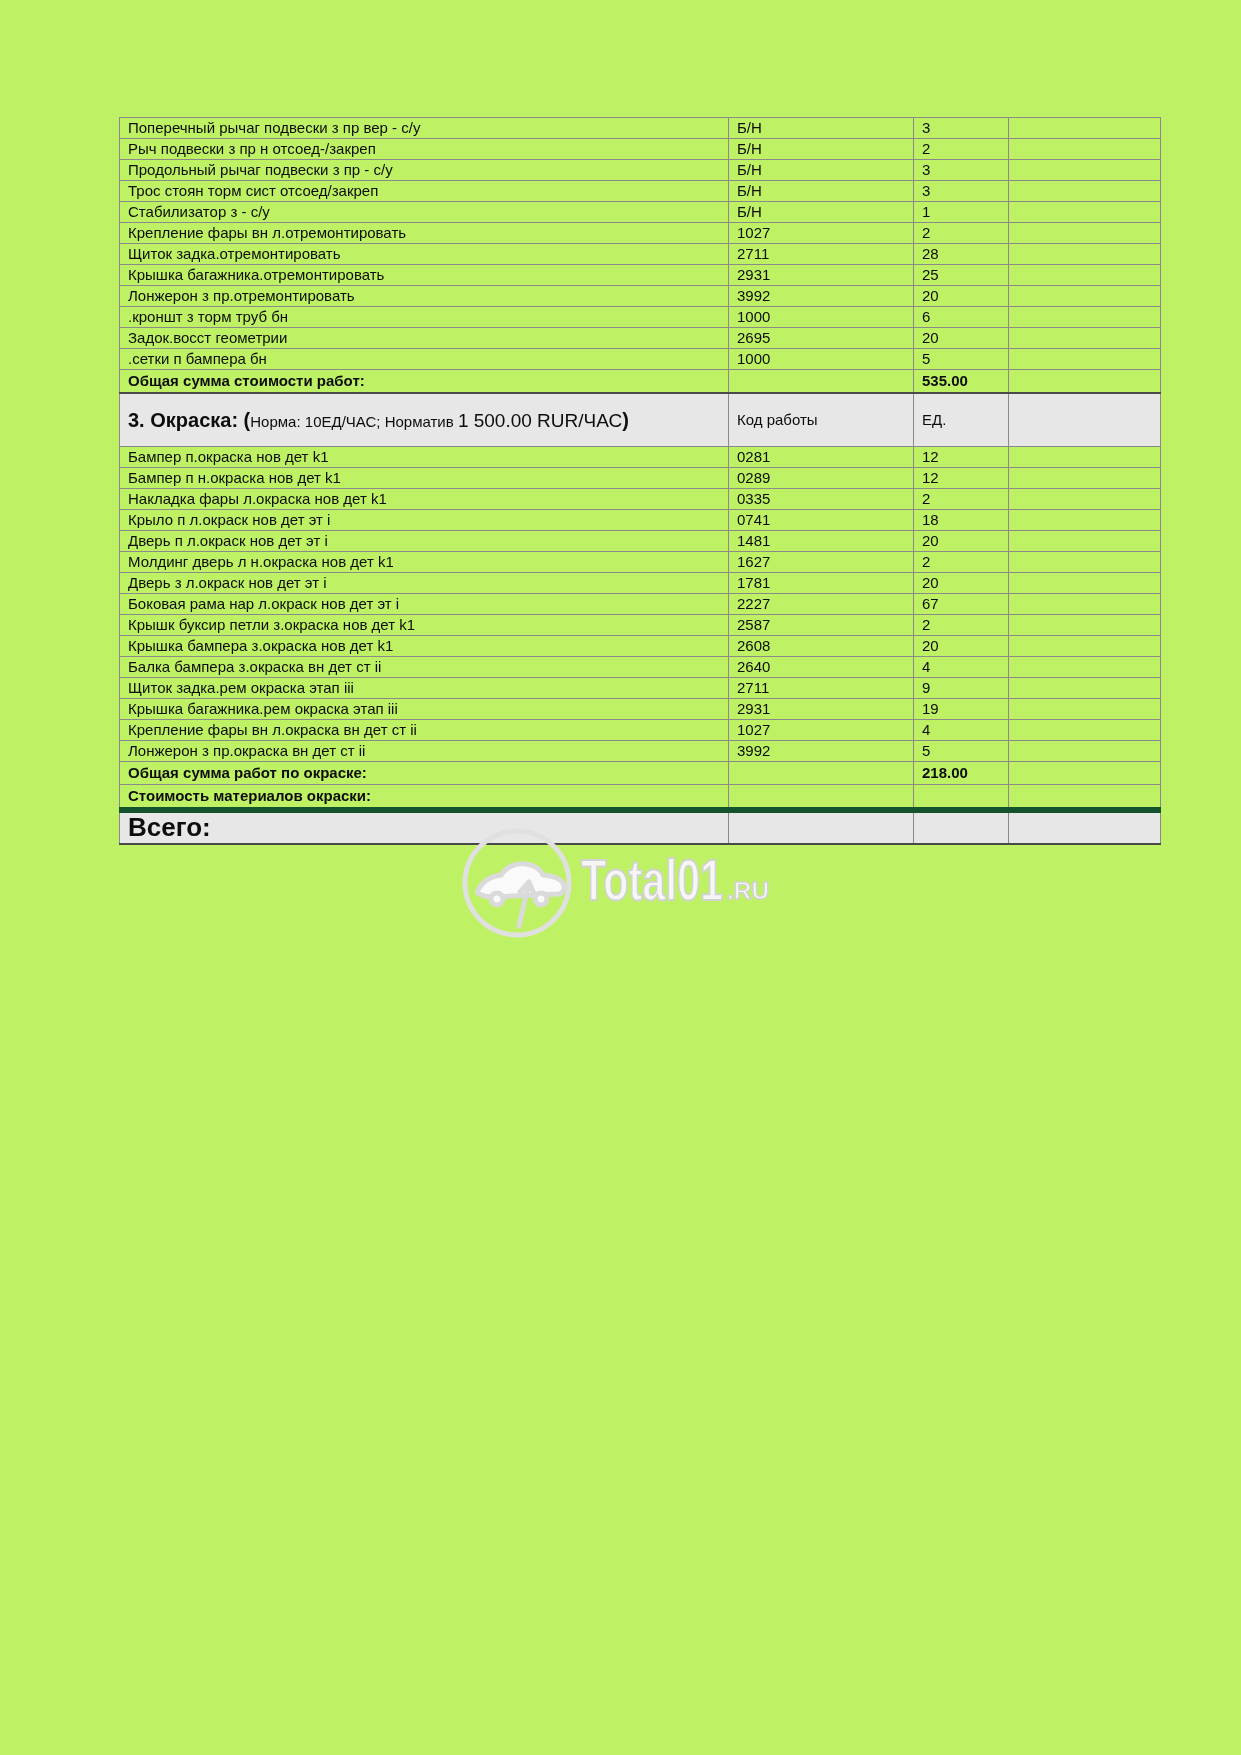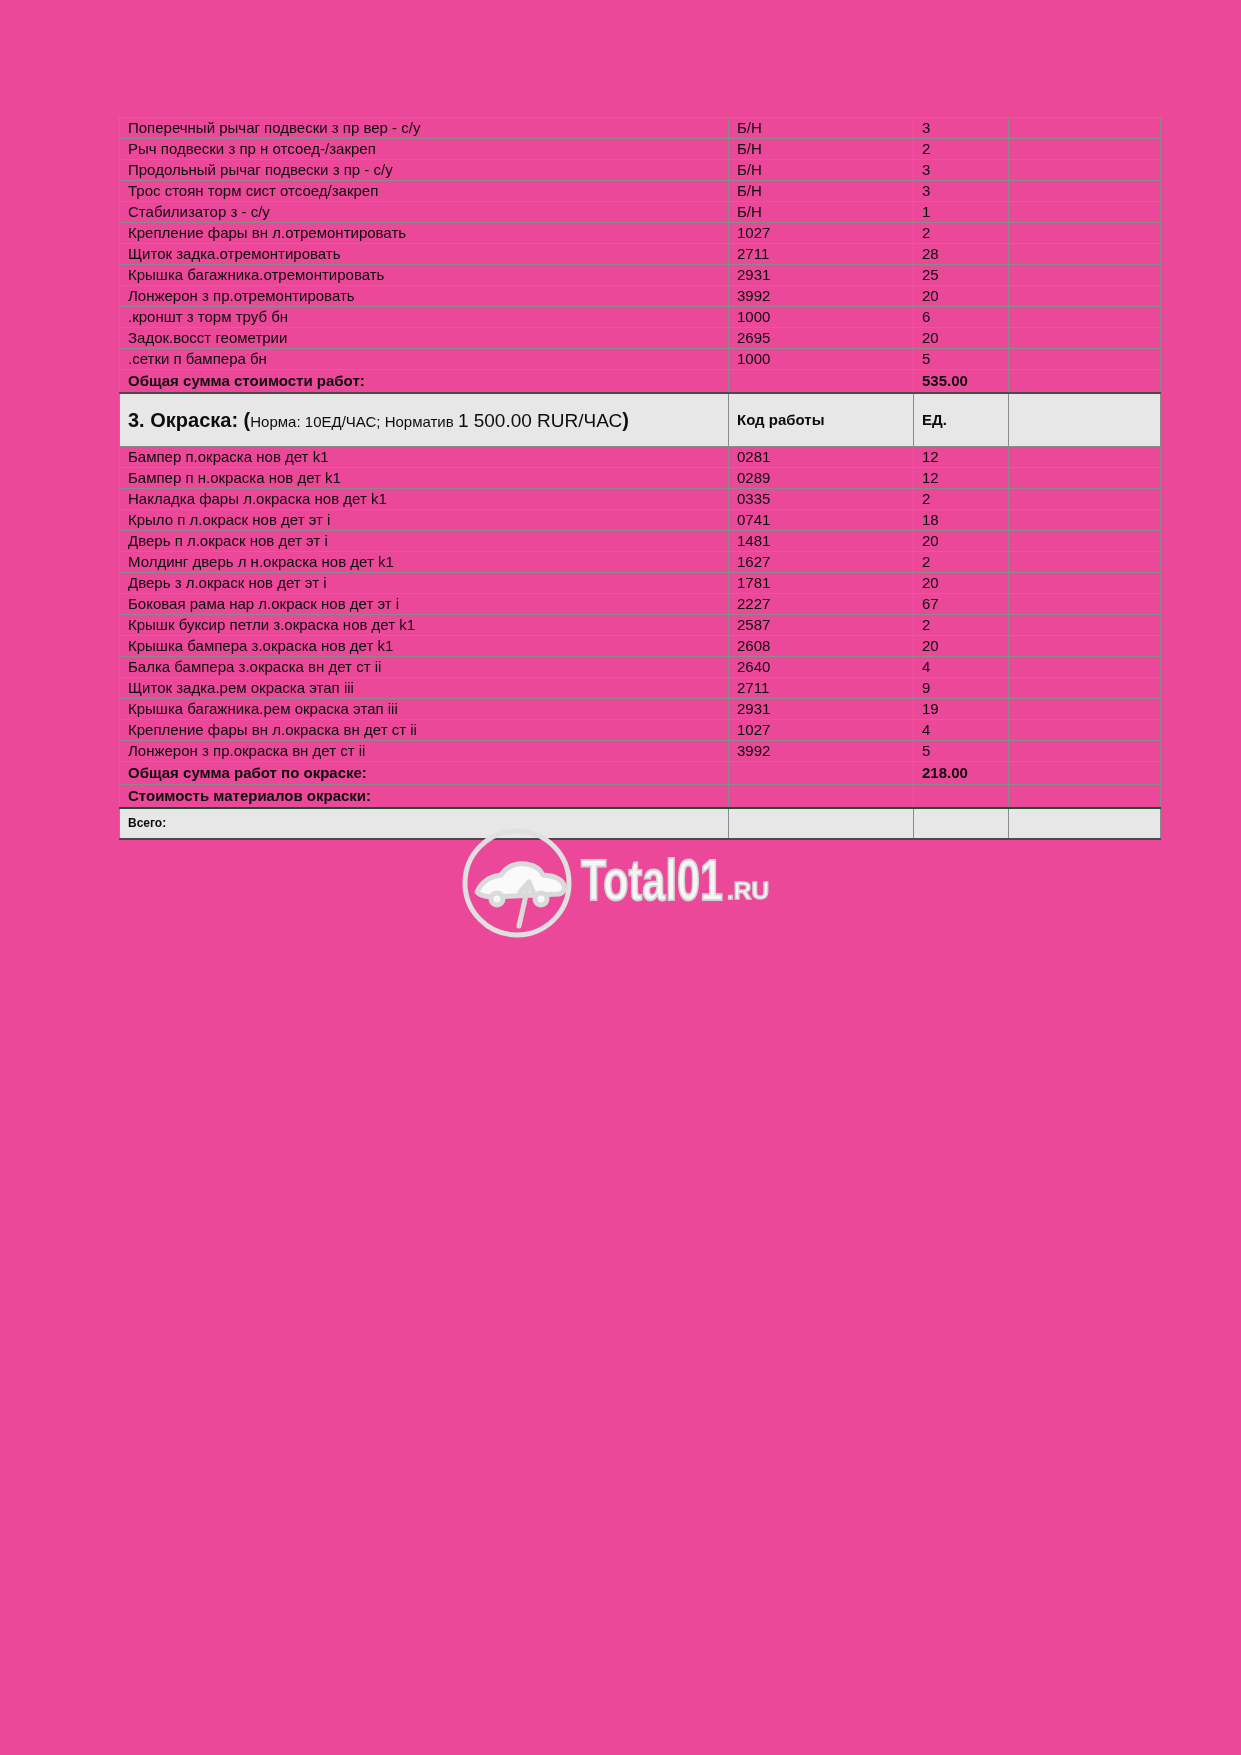--- a/index.html
+++ b/index.html
@@ -1,33 +1,33 @@
 <!DOCTYPE html>
 <html><head>
 <meta charset="utf-8">
 <style>
   html,body{margin:0;padding:0;background:#ffffff;}
-  .page{position:relative;width:1241px;height:1755px;background:#ec4899;overflow:hidden;
+  .page{position:relative;width:1241px;height:1755px;background:#bef264;overflow:hidden;
         font-family:"Liberation Sans", sans-serif;color:#000;}
   table.estimate{position:absolute;left:119px;top:117px;width:1041px;
         border-collapse:collapse;table-layout:fixed;
         border:1px solid #767676;}
   table.estimate td{border:1px solid #8a8a8a;vertical-align:middle;
         font-size:15px;line-height:1.15;color:#0d0d0d;
         padding:0 4px 0 8px;overflow:hidden;white-space:nowrap;}
   td.c2,td.c3{padding-left:11px;}
   tr.datarow td{height:20px;}
   tr.totalrow td{height:22px;font-weight:bold;}
   tr.sechead td{height:52px;background:#e7e7e7;border-top:2px solid #4a4a4a;}
   .hd-bold{font-weight:bold;font-size:20px;}
   .hd-norm{font-size:15px;}
   .hd-big{font-size:19px;}
-  .colname{font-weight:bold;font-size:19px;}
-  tr.grandrow td{height:29px;background:#e7e7e7;font-weight:bold;font-size:12px;
-        border-top:2px solid #14532d;border-bottom:2px solid #4a4a4a;}
+  .colname{font-weight:normal;font-size:19px;}
+  tr.grandrow td{height:29px;background:#e7e7e7;font-weight:bold;font-size:26px;
+        border-top:6px solid #14532d;border-bottom:2px solid #4a4a4a;}
   .hd-wrap{white-space:normal;display:block;line-height:1.25;padding:2px 0;}
   .watermark{position:absolute;left:455px;top:826px;width:336px;height:122px;
         pointer-events:none;z-index:5;}
 </style>
 </head>
 <body>
 
 <div class="page">
 
   <table class="estimate">

